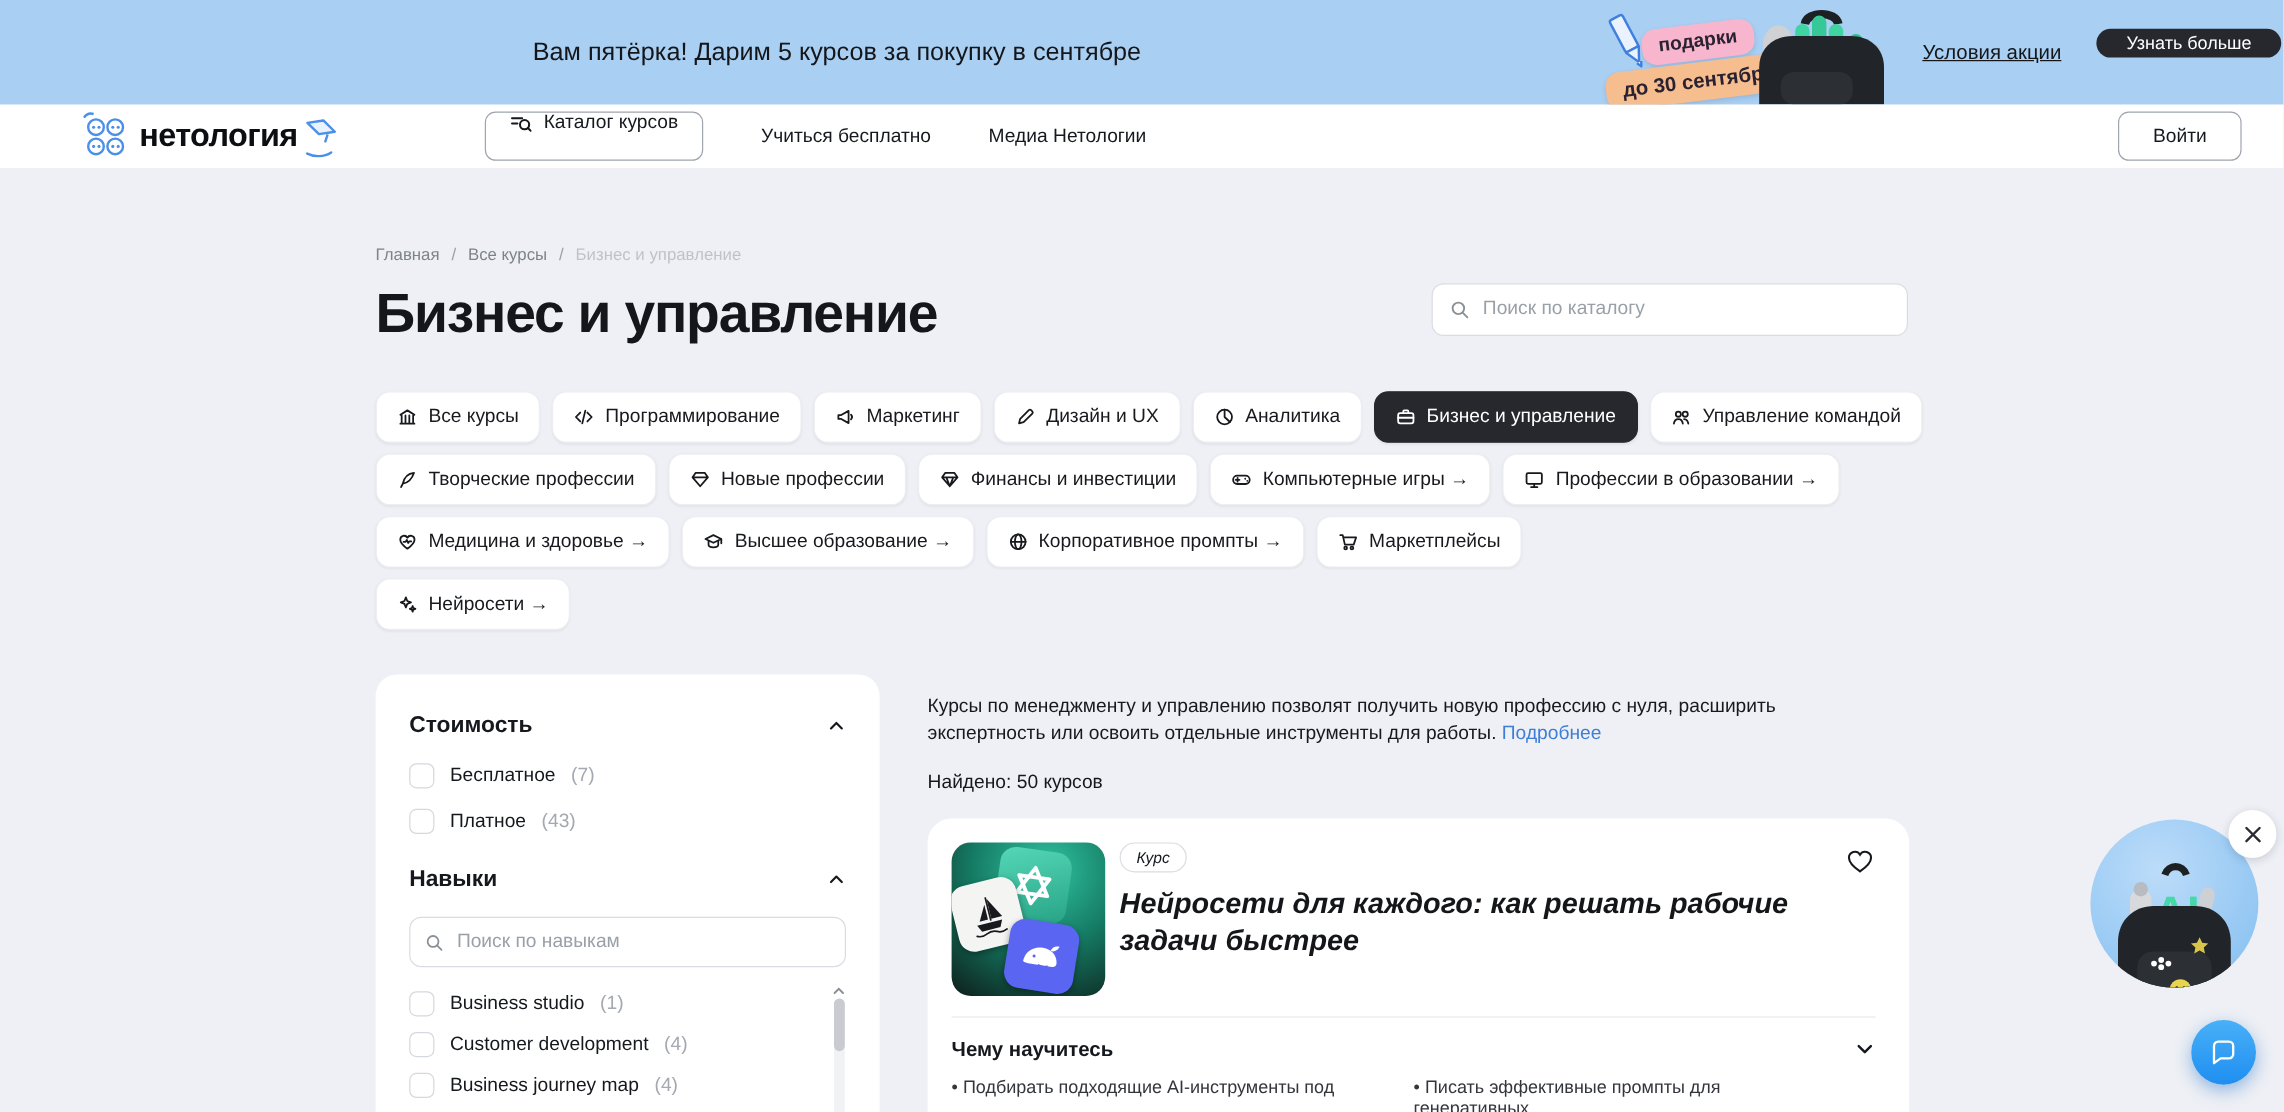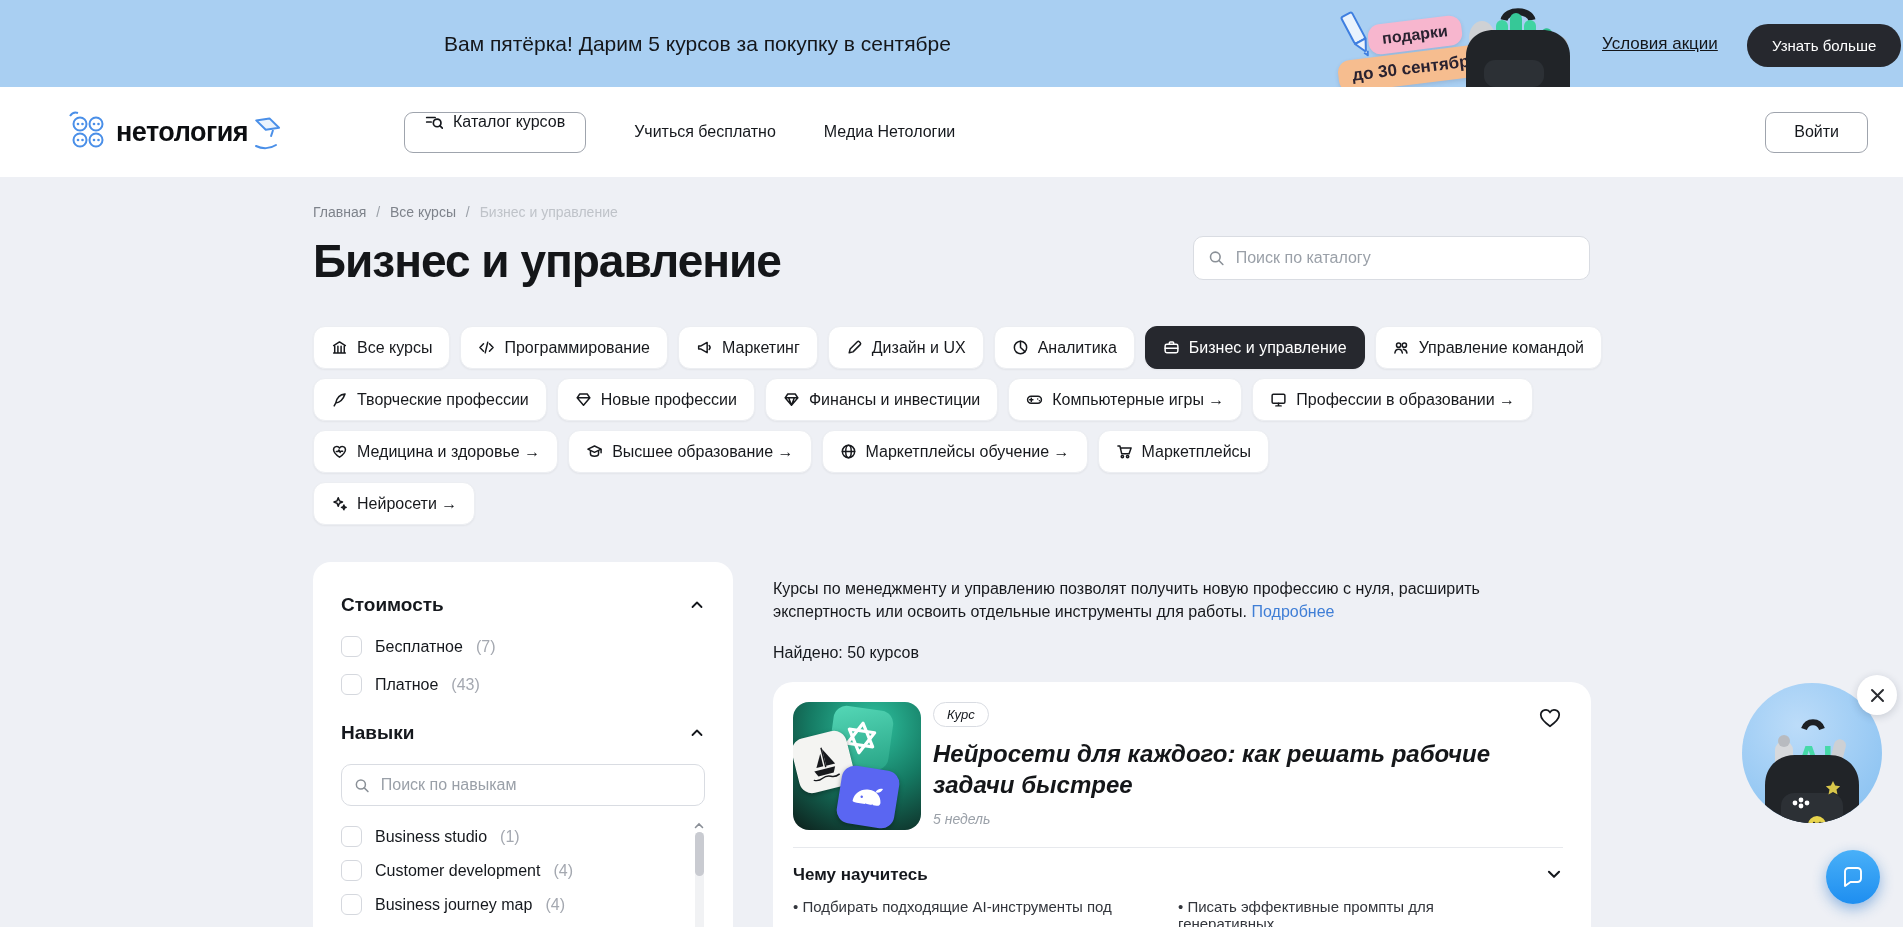--- a/index.html
+++ b/index.html
@@ -11,23 +11,23 @@
   }
   
   .banner { position:absolute; top:0; left:0; width:1903px; height:87px; background:#a9cff2; overflow:hidden; z-index:5; }
   .banner-text { position:absolute; left:444px; top:50%; transform:translateY(-50%); font-size:21px; font-weight:500; color:#14161a;text-align:right; }
   .doodle-pencil { position:absolute; left:1340px; top:6px; transform:rotate(-28deg); }
   .sticker { position:absolute; border-radius:12px; font-weight:700; color:#2a2230; padding:6px 14px; font-size:16px; box-shadow:0 2px 4px rgba(40,50,80,.15); }
   .sticker-pink { left:1368px; top:20px; background:#f7b6ce; transform:rotate(-7deg); }
   .sticker-orange { left:1338px; top:52px; background:#f6bd8f; transform:rotate(-7deg); font-size:17px; }
   .banner-backpack { position:absolute; left:1452px; top:0; }
   .terms-link { position:absolute; left:1602px; top:50%; transform:translateY(-50%); font-size:17px; color:#14161a; text-decoration:underline; cursor:pointer; }
-  .cta-btn { position:absolute; left:1747px; top:24px; height:43px; padding:0 25px; border:none; border-radius:21px; background:#26282e; color:#fff; font-size:15px; font-family:inherit; cursor:pointer; }
-  
-  .header { position:absolute; top:87px; left:0; width:1903px; height:90px; background:#fff; display:flex; align-items:center; z-index:4; }
+  .cta-btn { position:absolute; left:1747px; top:24px; height:24px; padding:0 25px; border:none; border-radius:21px; background:#26282e; color:#fff; font-size:15px; font-family:inherit; cursor:pointer; }
+  
+  .header { position:absolute; top:87px; left:0; width:1903px; height:53px; background:#fff; display:flex; align-items:center; z-index:4; }
   .logo { display:flex; align-items:center; margin-left:66px; gap:4px; cursor:pointer; }
   .logo-text { font-size:27px; font-weight:700; color:#0c0e11; letter-spacing:-0.5px; }
   .catalog-btn { margin-left:122px; height:41px; display:flex; gap:10px; padding:0 20px; background:#fff; border:1px solid #9fa4ad; border-radius:9px; font-size:16px; font-family:inherit; color:#15181d; cursor:pointer; }
   .nav-link { margin-left:48px; font-size:16px; color:#15181d; cursor:pointer; }
   .login-btn { margin-left:auto; margin-right:35px; height:41px; padding:0 28px; background:#fff; border:1px solid #9fa4ad; border-radius:9px; font-size:16px; font-family:inherit; color:#15181d; cursor:pointer; }
   
   .main { position:absolute; top:160px; left:0; width:1903px; padding:44px 0 0 313px; }
   .breadcrumb { font-size:14px; color:#7e838b; margin-bottom:14px; }
   .breadcrumb .sep { margin:0 6px; color:#9ba0a8; }
   .breadcrumb .current { color:#bfc3c9; }
@@ -285,21 +285,21 @@
             <path d="M4.2 7.2v3.2c0 1.1 1.7 2 3.8 2s3.8-.9 3.8-2V7.2M14.2 6.2v3"></path>
           </svg>
         <span>Высшее образование →</span>
       </button>
       <button class="chip">
         <svg viewBox="0 0 16 16">
             <circle cx="8" cy="8" r="5.8"></circle>
             <ellipse cx="8" cy="8" rx="2.6" ry="5.8"></ellipse>
             <path d="M2.2 8h11.6"></path>
           </svg>
-        <span>Маркетплейсы обучение →</span>
+        <span>Корпоративное промпты →</span>
       </button>
       <button class="chip">
         <svg viewBox="0 0 16 16">
             <path d="M1.8 2.8h1.9l1.7 7.4h6.9l1.9-5.6H4.3"></path>
             <circle cx="6" cy="12.8" r="1.1"></circle>
             <circle cx="10.9" cy="12.8" r="1.1"></circle>
           </svg>
         <span>Маркетплейсы</span>
       </button>
     </div>
@@ -406,21 +406,20 @@
                 <path d="M10 38c1-11 9-18 20-18 10 0 17 6 18 15 .4 3-1.6 5-4.6 5H16c-4 0-6-.7-6-2z" fill="#fff"></path>
                 <path d="M39 22c1.5-4.5 5-6.5 9.5-6-.8 3.2-3.3 5.6-6.8 6.4z" fill="#fff"></path>
                 <circle cx="21.5" cy="31" r="1.7" fill="#5a66f2"></circle>
                 <path d="M28 40c3 1.5 7 1.5 10 0" stroke="#5a66f2" stroke-width="1.6" fill="none" stroke-linecap="round"></path>
               </svg>
             </div>
           </div>
           <div class="card-info">
             <span class="type-badge">Курс</span>
             <h2 class="course-title">Нейросети для каждого: как решать рабочие задачи быстрее</h2>
-            <div class="duration">5 недель</div>
           </div>
         </div>
         <button class="heart-btn">
           <svg viewBox="0 0 24 24">
               <path d="M12 20.5C6.8 16.9 3.5 13.8 3.5 10a4.6 4.6 0 0 1 8.5-2.4A4.6 4.6 0 0 1 20.5 10c0 3.8-3.3 6.9-8.5 10.5z"></path>
             </svg>
         </button>
         <hr class="card-divider">
         <div class="learn-head">
           <span>Чему научитесь</span>

